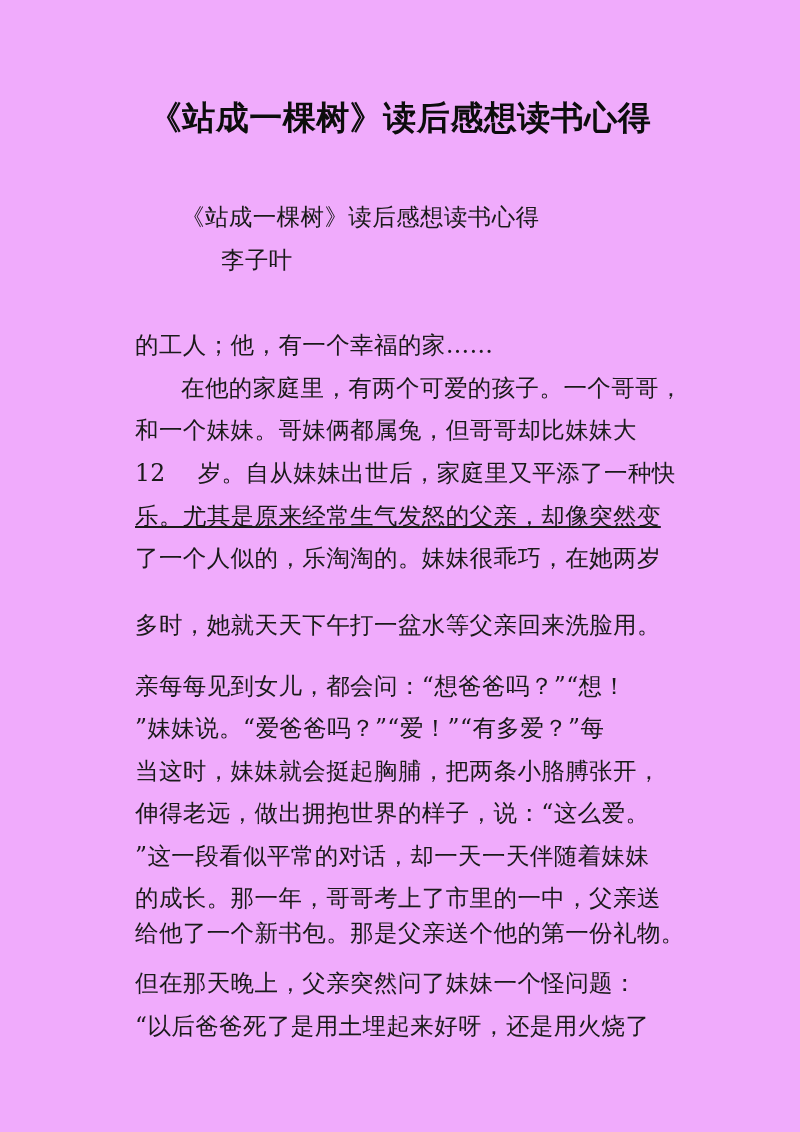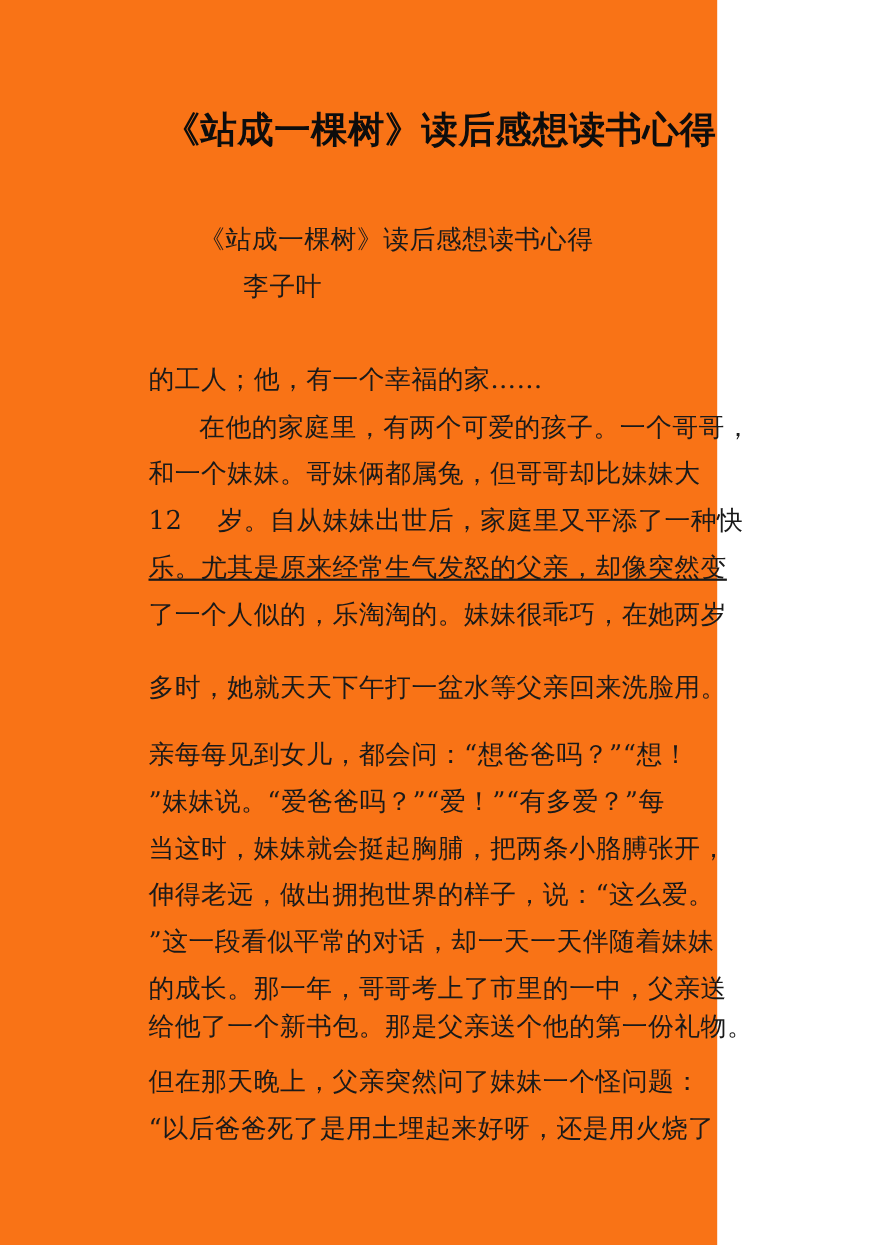--- a/index.html
+++ b/index.html
@@ -11,23 +11,23 @@
     width: 800px;
     height: 1132px;
     position: relative;
     overflow: hidden;
     font-family: "DejaVu Serif", "Liberation Serif", serif;
     color: #111111;
   }
   .page {
     position: absolute;
     left: 0; top: 0;
-    width: 652px;
+    width: 800px;
     height: 1132px;
-    background: #f97316;
+    background: #f0abfc;
   }
   .title {
     position: absolute;
     left: 0;
     width: 800px;
     top: 96px;
     text-align: center;
     font-family: "DejaVu Sans", "Liberation Sans", sans-serif;
     font-weight: bold;
     font-size: 33px;

